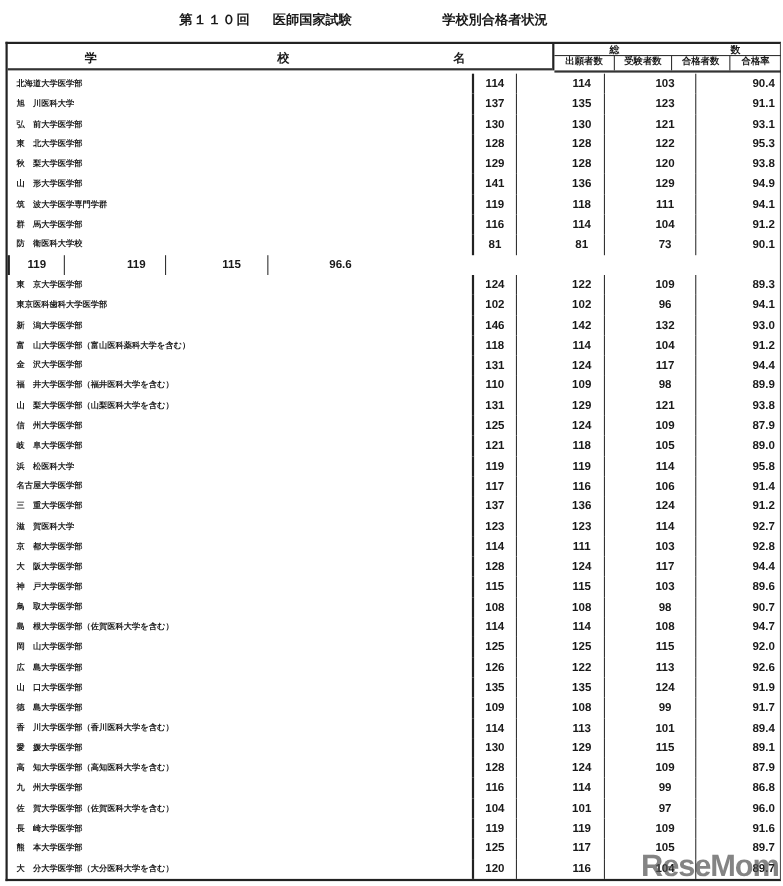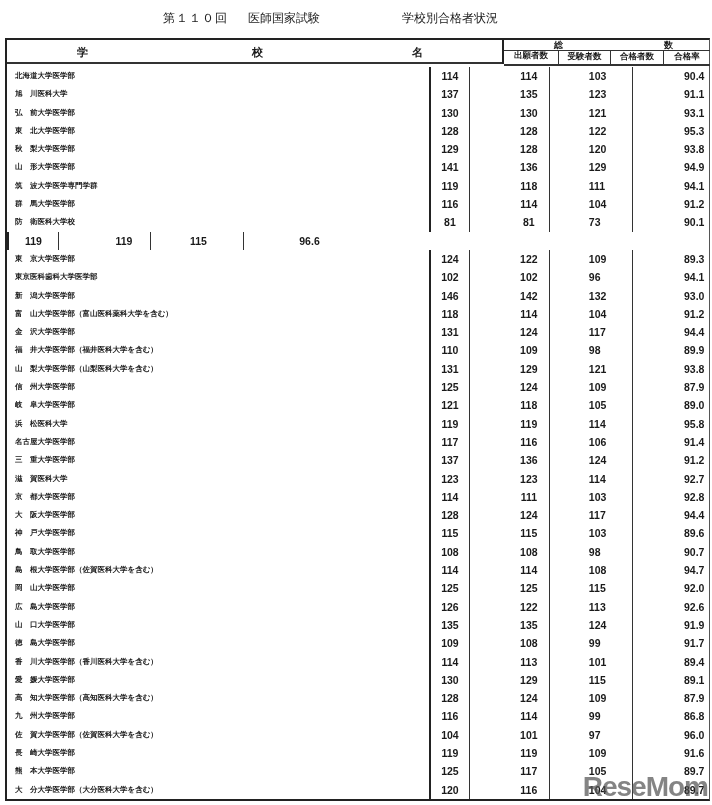--- a/index.html
+++ b/index.html
@@ -2,21 +2,21 @@
 <html><head>
   <meta charset="utf-8">
   <style>
     html, body { margin: 0; padding: 0; background: #ffffff; }
     body {
       width: 712px; height: 805px; position: relative; overflow: hidden;
       font-family: "DejaVu Sans", sans-serif; color: #1a1a1a;
     }
     .title {
       position: absolute; top: 10px; left: 0; width: 648px; height: 20px;
-      font-family: "DejaVu Serif", serif; font-weight: normal; font-size: 12px;
+      font-family: "DejaVu Serif", serif; font-weight: bold; font-size: 12px;
     }
     .title span { position: absolute; top: 0; }
     .t1 { left: 163px; letter-spacing: 1px; }
     .t2 { left: 248px; }
     .t3 { left: 402px; }
     .table {
       position: absolute; top: 38px; left: 5px; width: 705px; height: 763px;
       border-left: 2px solid #222; border-bottom: 2px solid #222; border-top: 2px solid #222;
       border-right: 1px solid #555;
       box-sizing: border-box;
@@ -50,21 +50,21 @@
     .name {
       width: 495px; font-size: 7.5px; font-weight: bold; line-height: 18px;
       padding-left: 8px; box-sizing: border-box; white-space: nowrap; font-family: "DejaVu Serif", serif;
     }
     .num {
       font-size: 10.5px; font-weight: bold; line-height: 18px; text-align: center;
       box-sizing: border-box; border-right: 1px solid #333; font-family: "Liberation Sans", sans-serif;
     }
     .num.n1 { width: 52px; border-left: 2px solid #222; }
     .num.n2 { width: 53px; }
-    .num.n3 { width: 54px; text-align: left; padding-right: 12px; }
+    .num.n3 { width: 54px; text-align: center; padding-right: 12px; }
     .num.n4 { width: 47px; border-right: none; padding-left: 6px; }
     .watermark {
       position: absolute; right: 4px; bottom: 2px; font-family: "Liberation Sans", sans-serif;
       font-size: 28px; font-weight: bold; color: rgba(80,80,80,0.7); letter-spacing: -1px; text-align: center;
     }
   </style>
 </head>
 <body>
 
 <div class="title">

